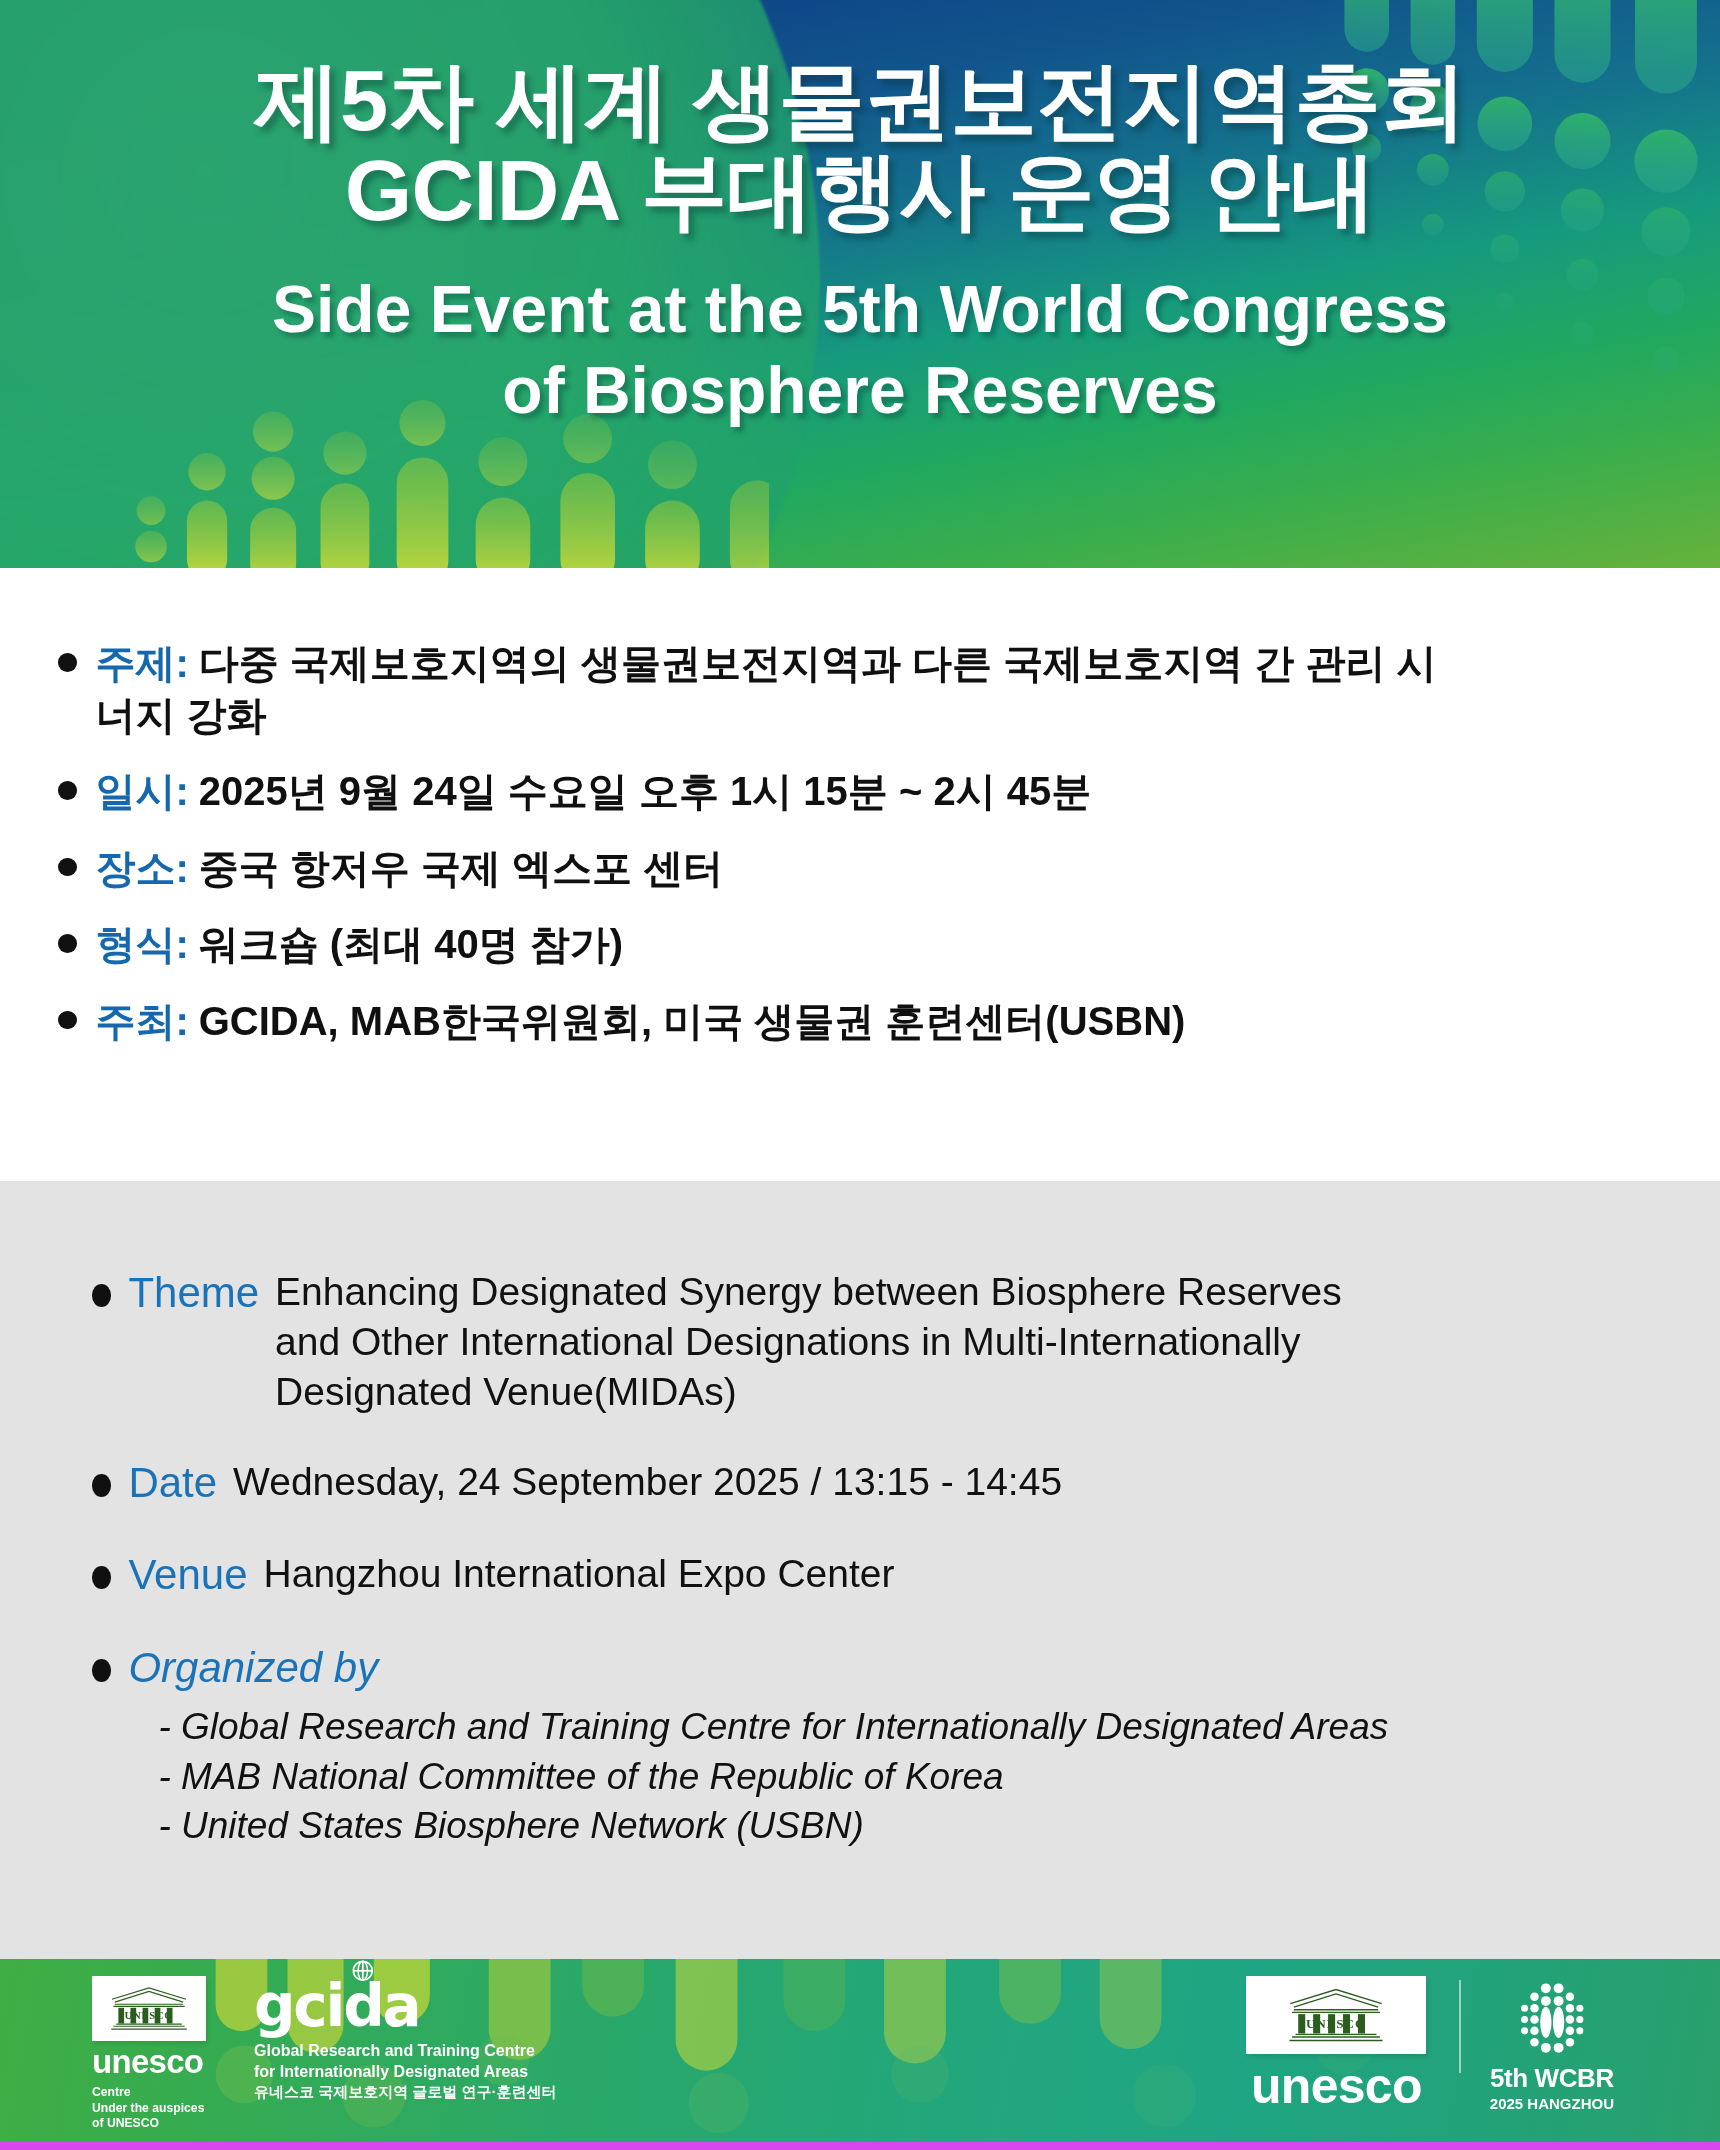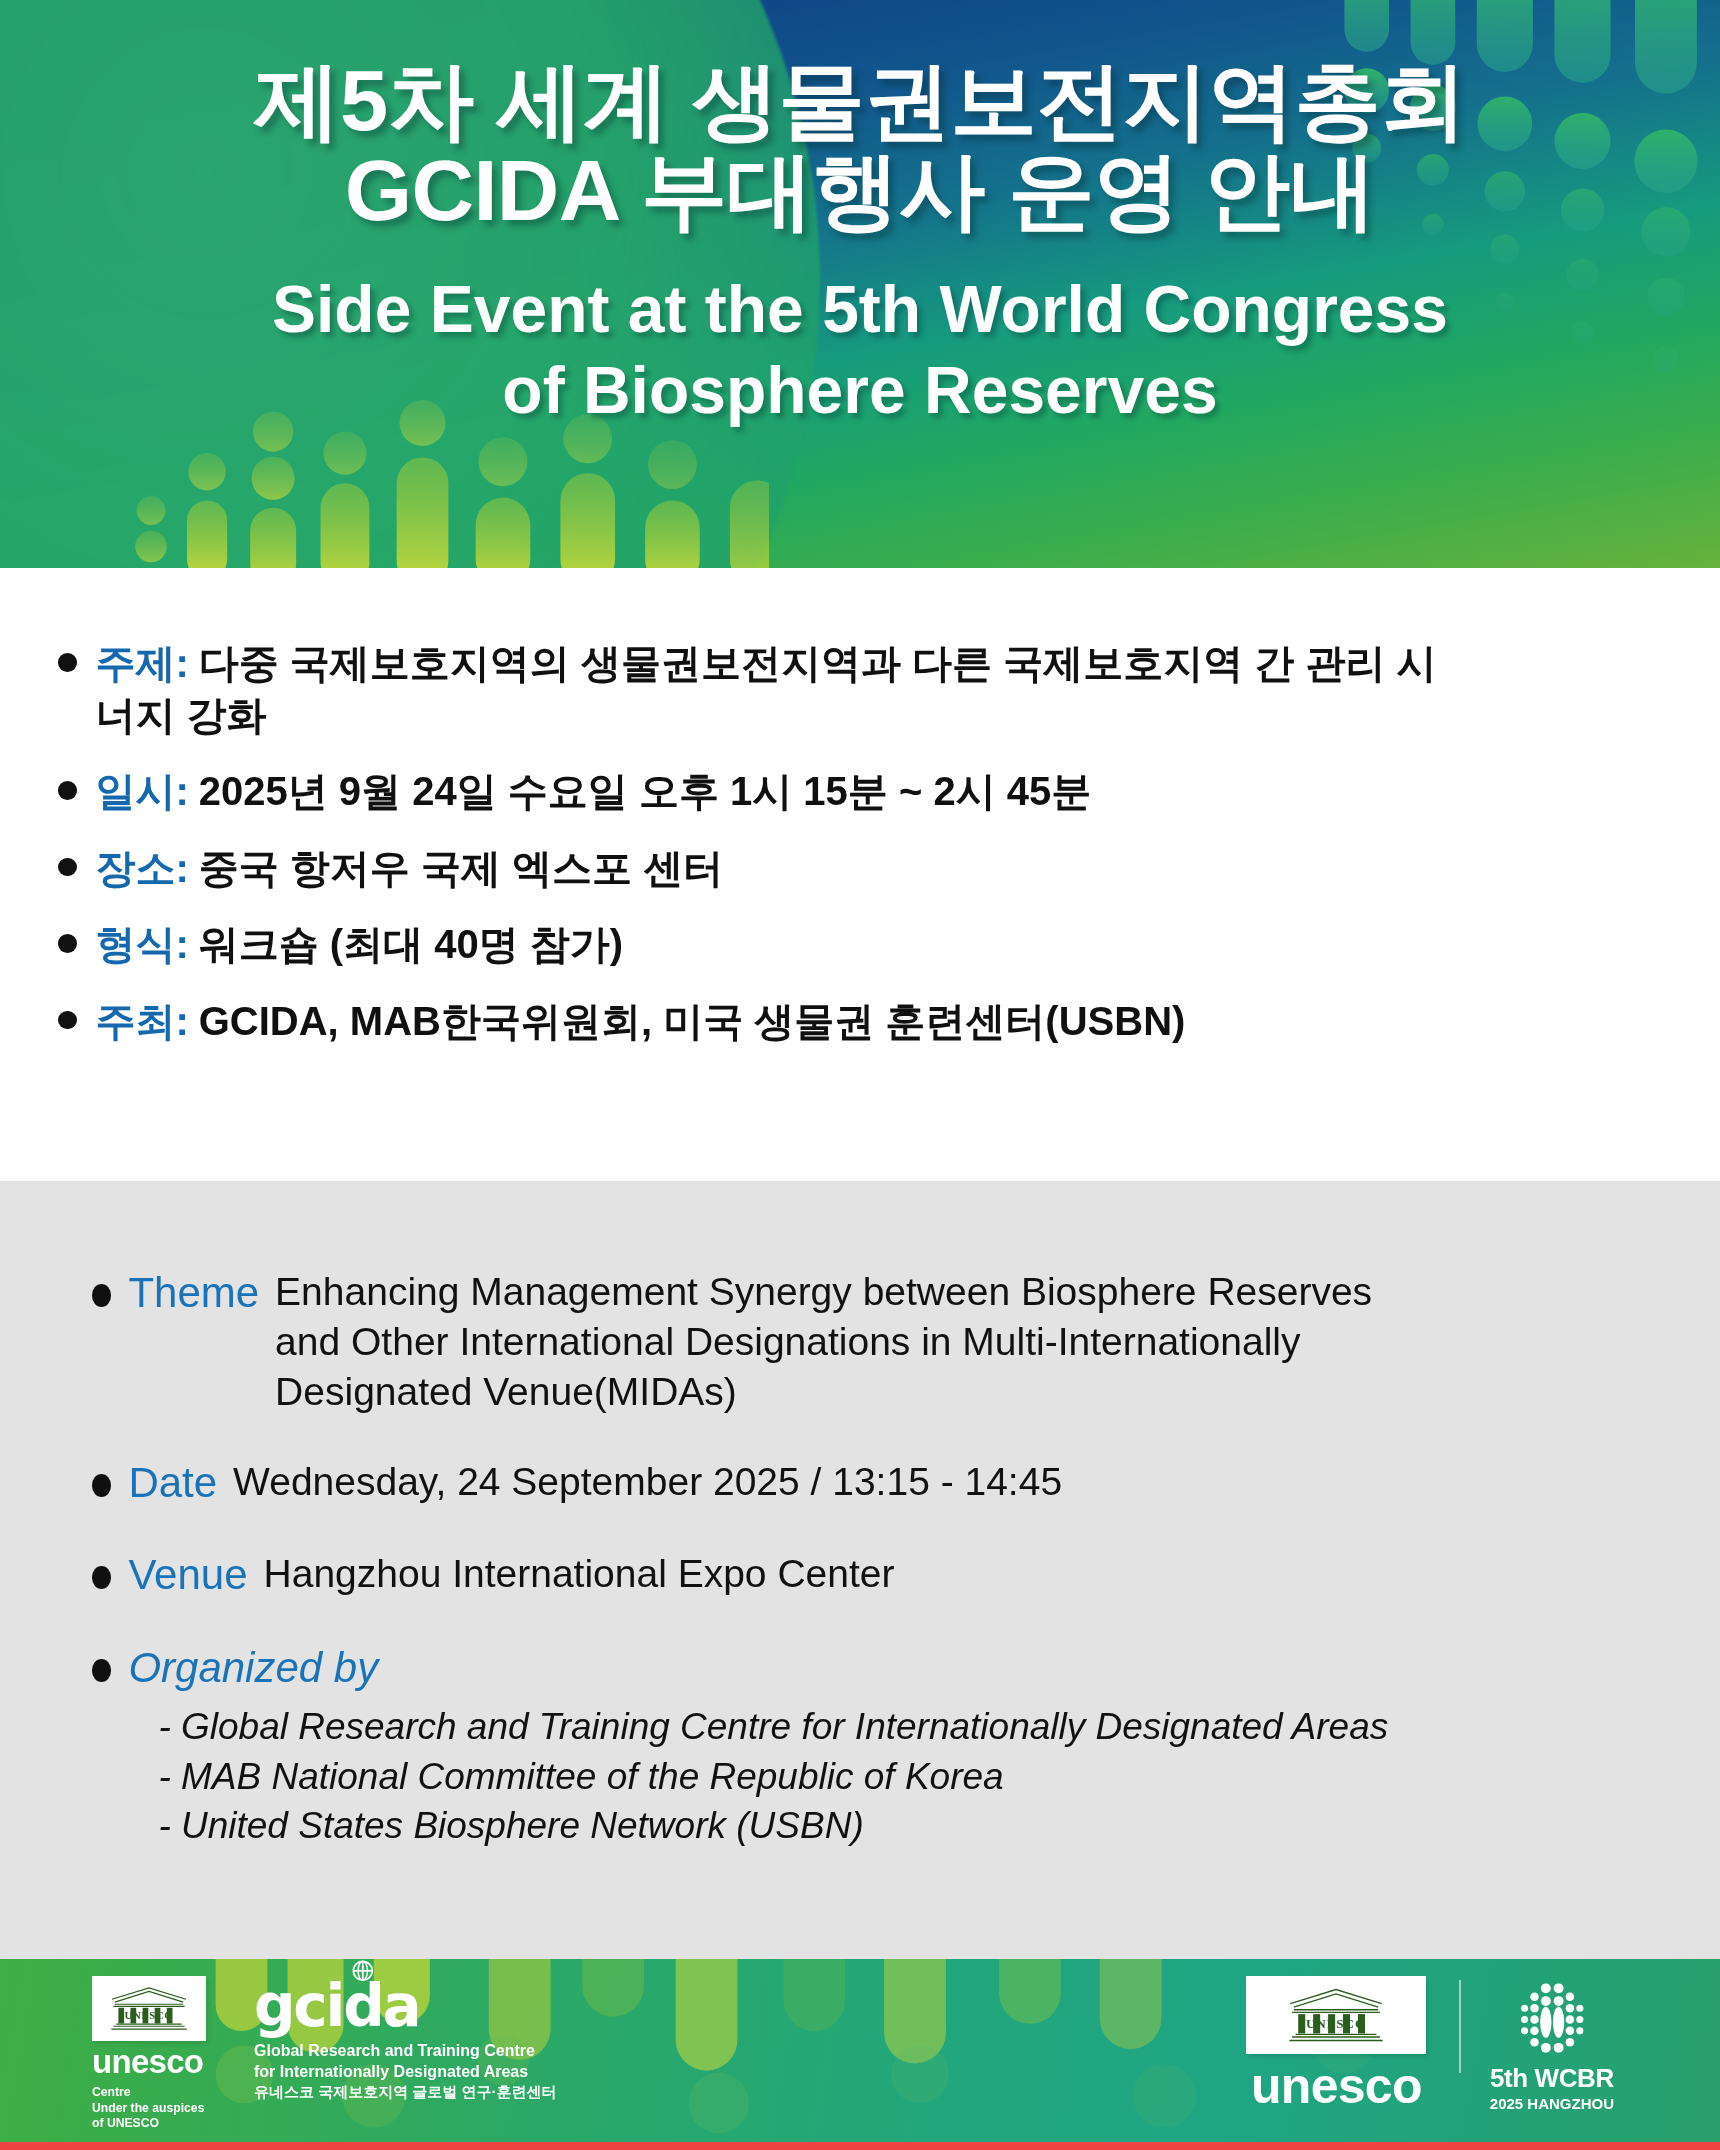--- a/index.html
+++ b/index.html
@@ -2,21 +2,21 @@
 <html style="font-size:11.5px"><head>
 <meta charset="utf-8">
 <style>
   html,body{margin:0;padding:0;background:#fff;}
   body{
     width:1720px;height:2151px;
     font-family:"Liberation Sans", sans-serif;
     overflow:hidden;
     position:relative;
   }
-  .poster{position:relative;width:1720px;height:2151px;overflow:hidden;background:#ef4444;}
+  .poster{position:relative;width:1720px;height:2151px;overflow:hidden;background:#d946ef;}
 
   
   .header{
     position:relative;
     width:100%;height:568px;
     overflow:hidden;
     background:linear-gradient(170deg,#0c3f89 0%,#0f4487 13%,#11558c 27%,#14718c 42%,#169a7e 58%,#21a860 72%,#3fae4a 86%,#67b23c 100%);
   }
   
   .hdr-circle{
@@ -288,21 +288,21 @@
 
     </ul>
   </div>
 
   <div class="en-section">
 
     <div class="en-row">
       <span class="en-bullet"></span>
       <span class="en-label">Theme</span>
       <span class="en-body">
-        <span class="ind">Enhancing Management Synergy between Biosphere Reserves</span>
+        <span class="ind">Enhancing Designated Synergy between Biosphere Reserves</span>
         <span class="ind">and Other International Designations in Multi-Internationally</span>
         <span class="ind">Designated Venue(MIDAs)</span>
       </span>
     </div>
 
     <div class="en-row">
       <span class="en-bullet"></span>
       <span class="en-label">Date</span>
       <span class="en-body">Wednesday, 24 September 2025 / 13:15 - 14:45</span>
     </div>

